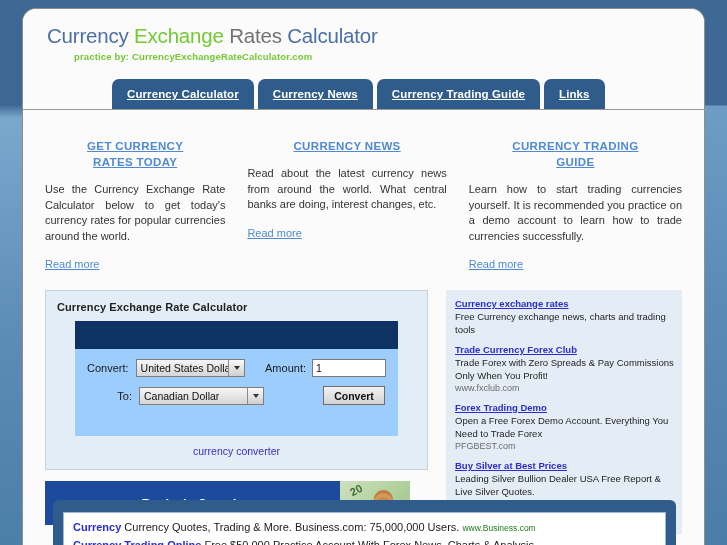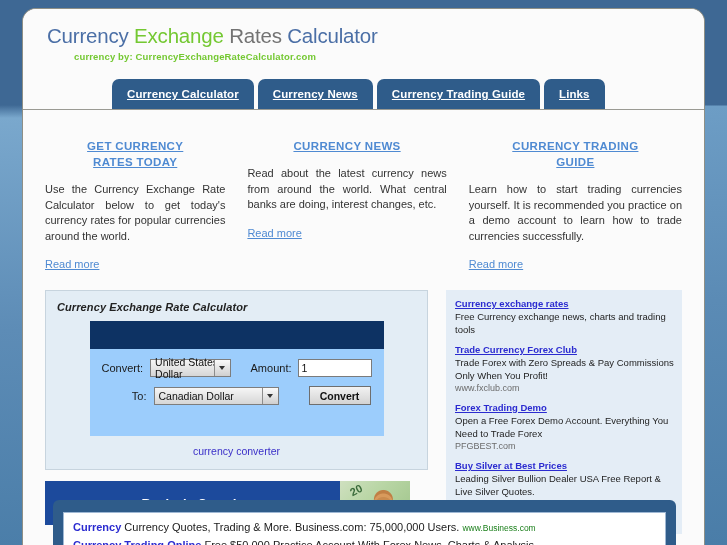--- a/index.html
+++ b/index.html
@@ -171,24 +171,23 @@
     background: #e3edf5;
     border: 1px solid #c7d4de;
     padding: 10px 11px 8px 11px;
   }
   .calc-title {
     font-size: 11px;
     font-weight: bold;
     color: #222;
     margin-bottom: 8px;
     letter-spacing: 0.1px;
-    font-style: italic;
   }
   .calc-inner {
-    width: 294px;
+    width: 323px;
     margin: 0 auto;
     background: #9ccdfc;
   }
   .calc-bar {
     height: 28px;
     background: #0d3263;
   }
   .calc-fields {
     padding: 10px 12px 22px 12px;
   }
@@ -414,21 +413,21 @@
 <div class="sheet">
 
   <div class="header">
     <div class="logo-wrap">
       <div class="logo-title">
         <span class="w1">Currency</span>
         <span class="w2">Exchange</span>
         <span class="w3">Rates</span>
         <span class="w4">Calculator</span>
       </div>
-      <div class="logo-tagline">currency by: CurrencyExchangeRateCalculator.com</div>
+      <div class="logo-tagline">practice by: CurrencyExchangeRateCalculator.com</div>
     </div>
 
     <div class="tabs">
       <div class="tab">
         <span>Currency Calculator</span>
       </div>
       <div class="tab">
         <span>Currency News</span>
       </div>
       <div class="tab">

